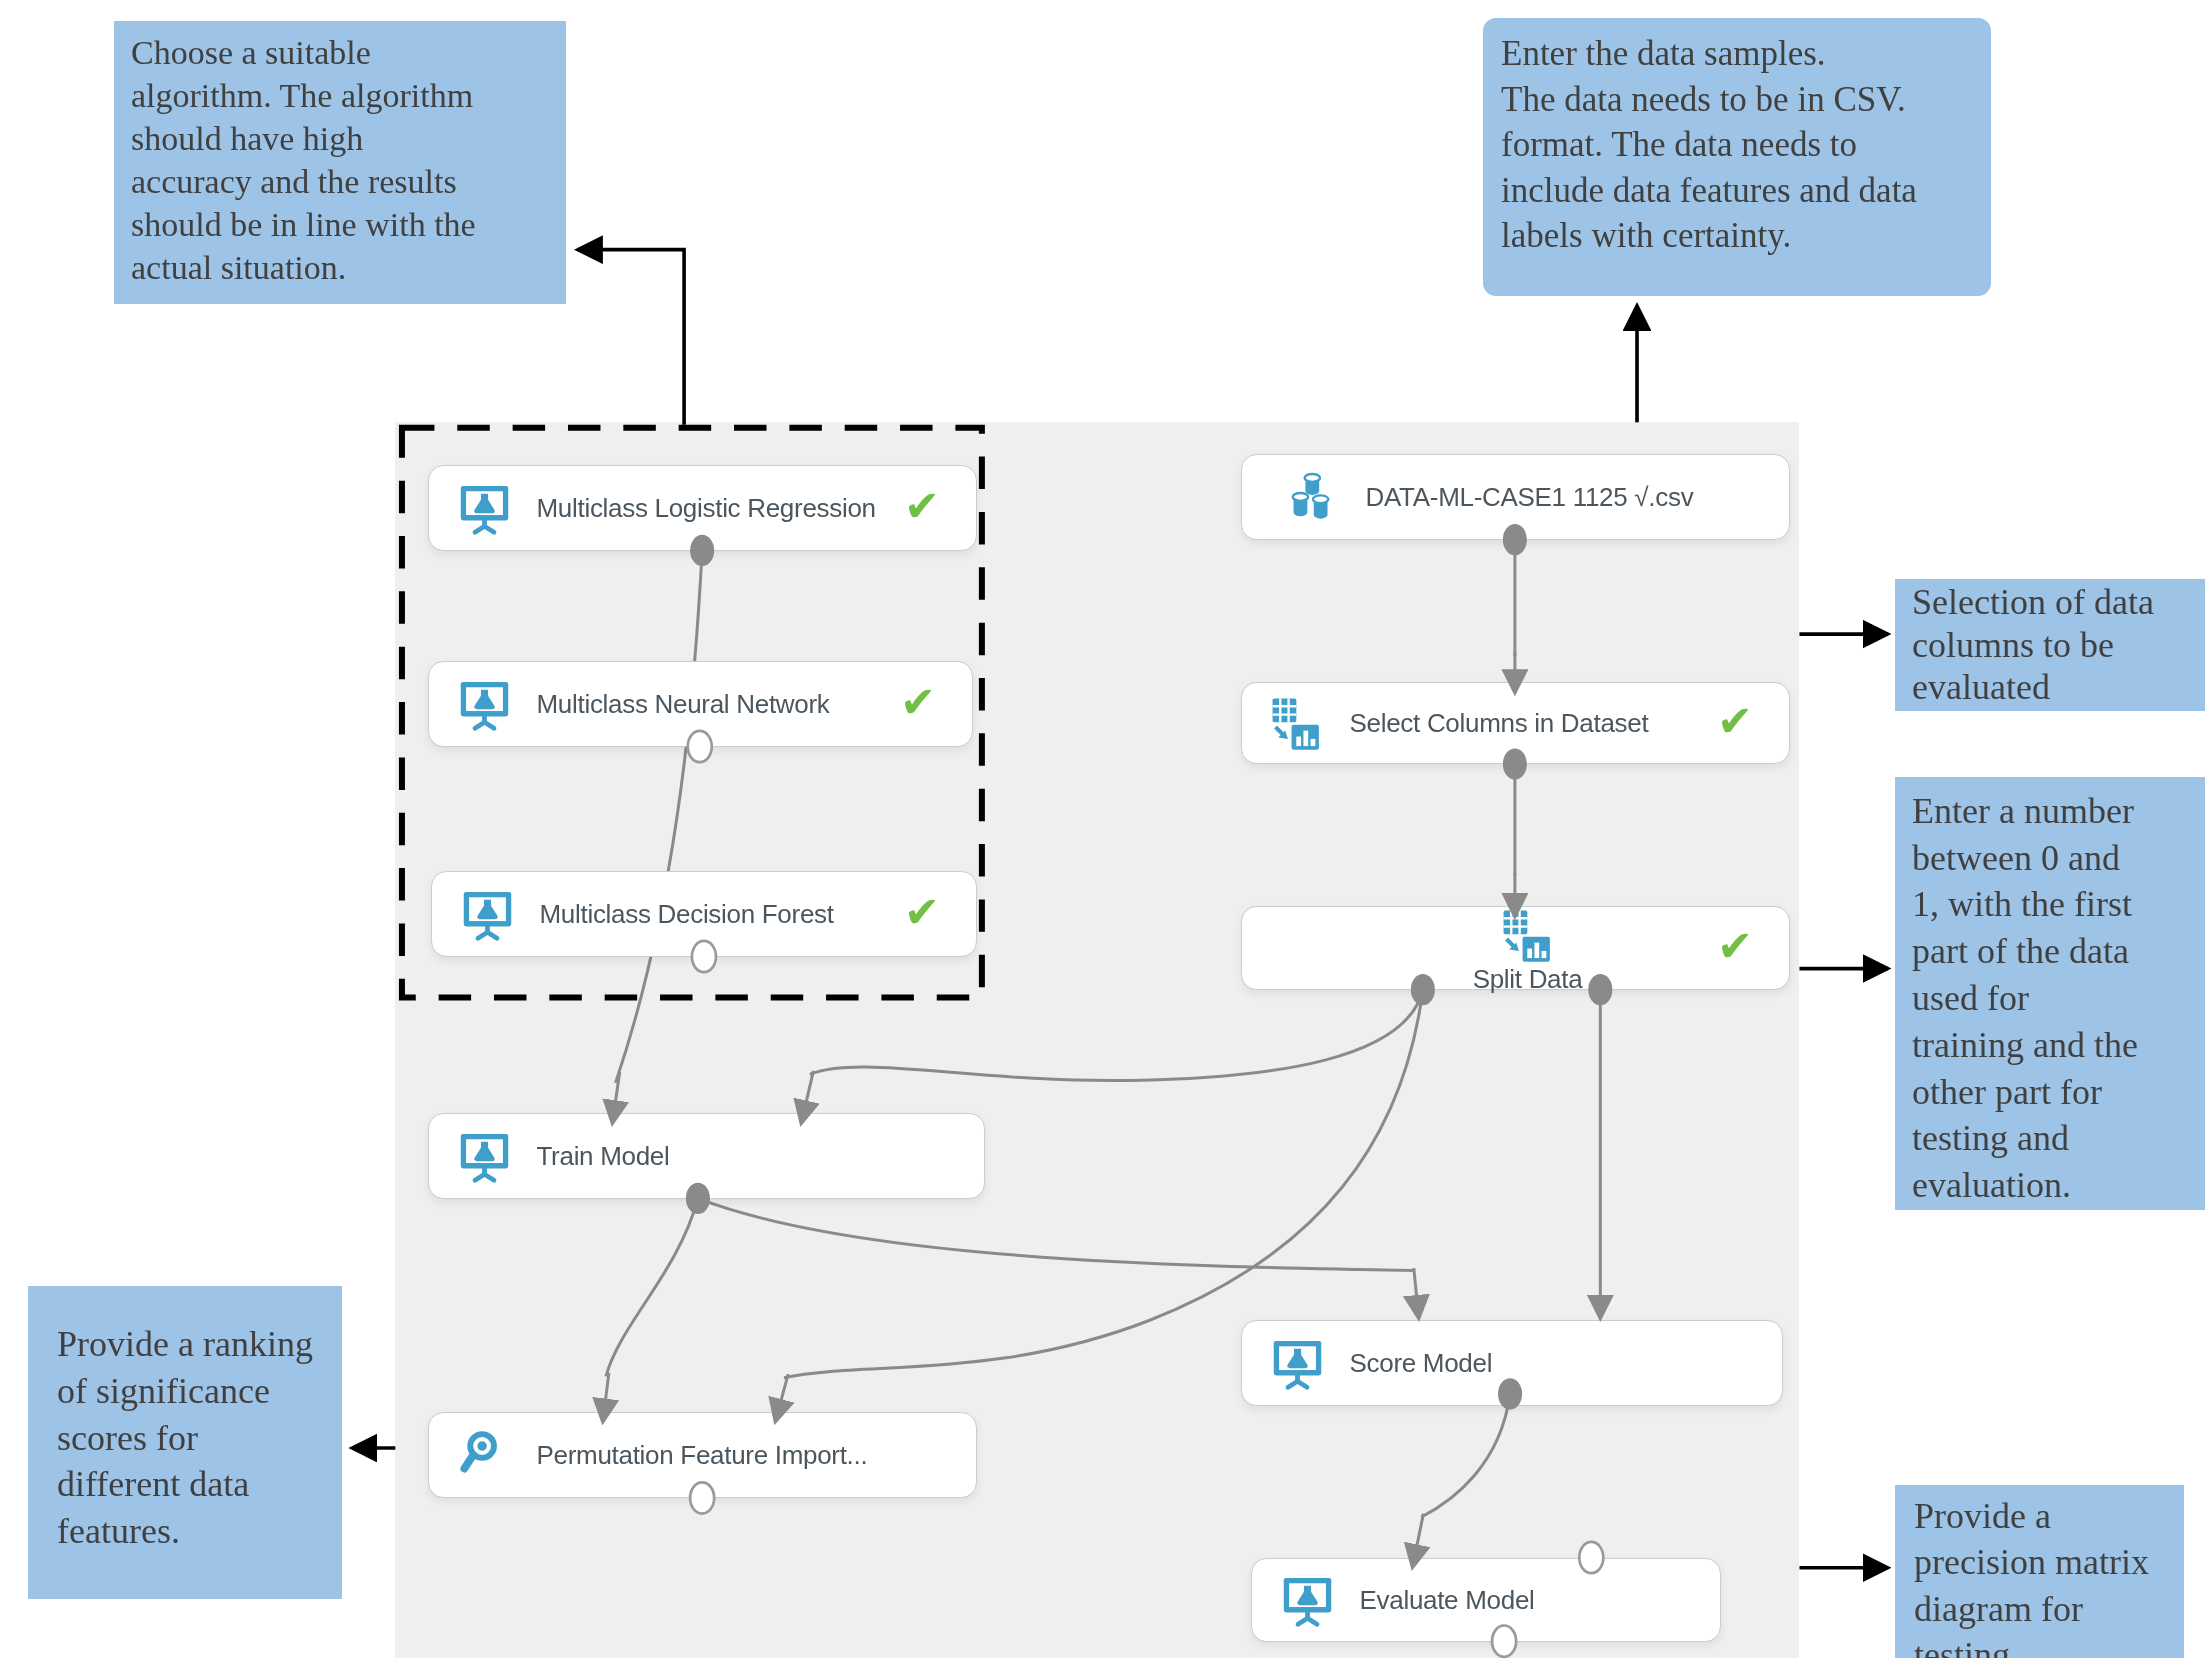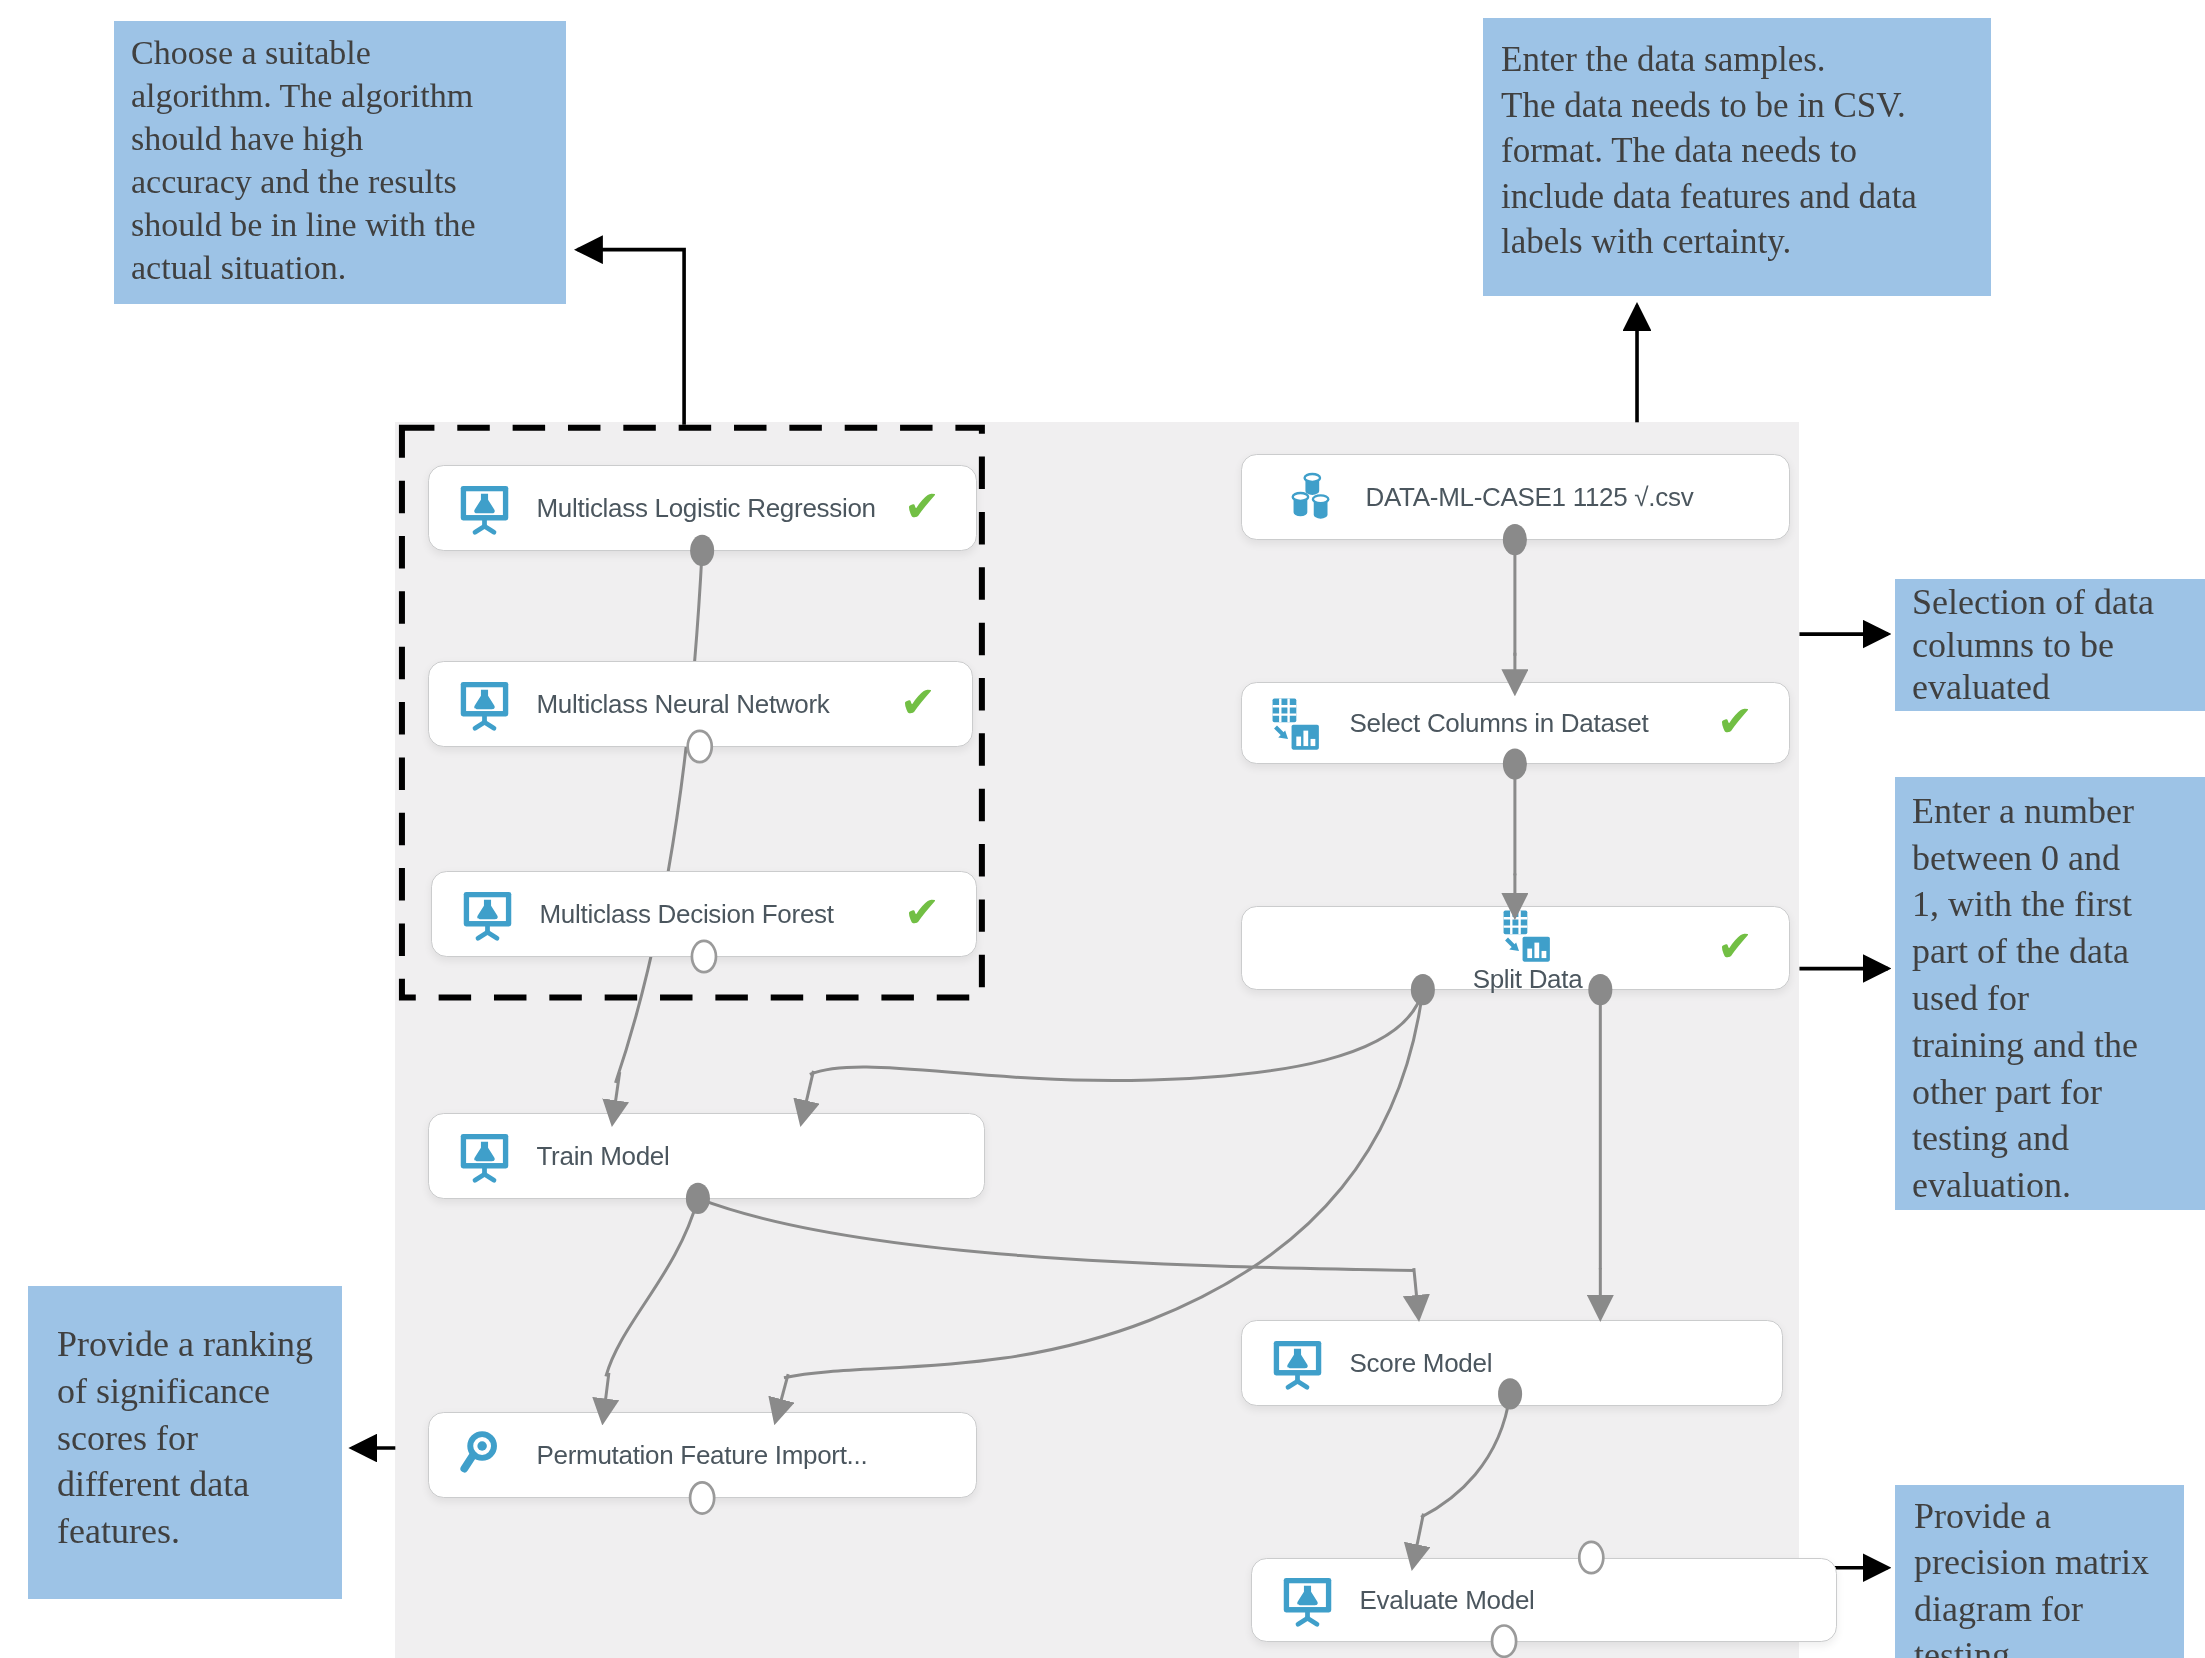--- a/index.html
+++ b/index.html
@@ -12,21 +12,21 @@
   .nicon{margin-left:26.5px;width:57px;height:57px;flex:0 0 auto;}
   .nicon svg{width:100%;height:100%;display:block;}
   .nlabel{margin-left:24px;font-family:"Liberation Sans",sans-serif;font-size:26px;color:#4b565e;
           white-space:nowrap;letter-spacing:-0.3px;}
   .ncheck{position:absolute;right:36px;top:50%;transform:translateY(-54%);
           font-family:"DejaVu Sans",sans-serif;font-size:43px;font-weight:bold;color:#72bf44;}
 
   .callout{position:absolute;background:#9dc3e6;color:#404040;font-family:Liberation Serif, serif;box-sizing:border-box;}
   .ct{white-space:pre-line;}
   .co-tl{left:114px;top:21px;width:452px;height:283px;padding:9.6px 17px;font-size:34px;line-height:1.27;}
-  .co-tr{left:1483px;top:18px;width:508px;height:278px;padding:19px 18px;font-size:35px;line-height:1.3;}
+  .co-tr{left:1483px;top:18px;width:508px;height:278px;padding:13px 18px;font-size:35px;line-height:1.3;border-radius:13px;}
   .co-r1{left:1895px;top:579px;width:310px;height:132px;padding:2.4px 2.4px 2.4px 17px;font-size:36px;line-height:1.18;}
   .co-r2{left:1895px;top:777px;width:310px;height:433px;padding:10.8px 2.4px 0 17px;font-size:36px;line-height:1.3;}
   .co-bl{left:28px;top:1286px;width:314px;height:313px;padding:35px 2.4px 0 29px;font-size:36px;line-height:1.3;}
   .co-br{left:1895px;top:1453px;width:289px;height:190px;padding:8.4px 2.4px 0 19px;font-size:36px;line-height:1.28;margin-top:32px;}
 </style>
 </head>
 <body>
 
 <div class="page">
 
@@ -213,21 +213,21 @@
           <g stroke="#3f9fca" stroke-width="4" stroke-linecap="round" fill="none">
             <path d="M24 34v5"></path>
             <path d="M24 39l-8 5"></path>
             <path d="M24 39l8 5"></path>
           </g>
         </svg>
     </span>
     <span class="nlabel">Score Model</span>
   </div>
 
-  <div class="node" style="left:1251px;top:1558px;width:586px;height:84px;">
+  <div class="node" style="left:1251px;top:1558px;width:470px;height:84px;">
     <span class="nicon">
       <svg viewBox="0 0 48 48">
           <rect x="4" y="5" width="40" height="29" rx="2" fill="#3f9fca"></rect>
           <rect x="8.5" y="9.5" width="31" height="20" fill="#fff"></rect>
           <path d="M21 11.5h6v5.2l5.2 8.2c1 1.7 .2 3.1-1.8 3.1H17.6c-2 0-2.8-1.4-1.8-3.1l5.2-8.2z" fill="#3f9fca"></path>
           <g stroke="#3f9fca" stroke-width="4" stroke-linecap="round" fill="none">
             <path d="M24 34v5"></path>
             <path d="M24 39l-8 5"></path>
             <path d="M24 39l8 5"></path>
           </g>

